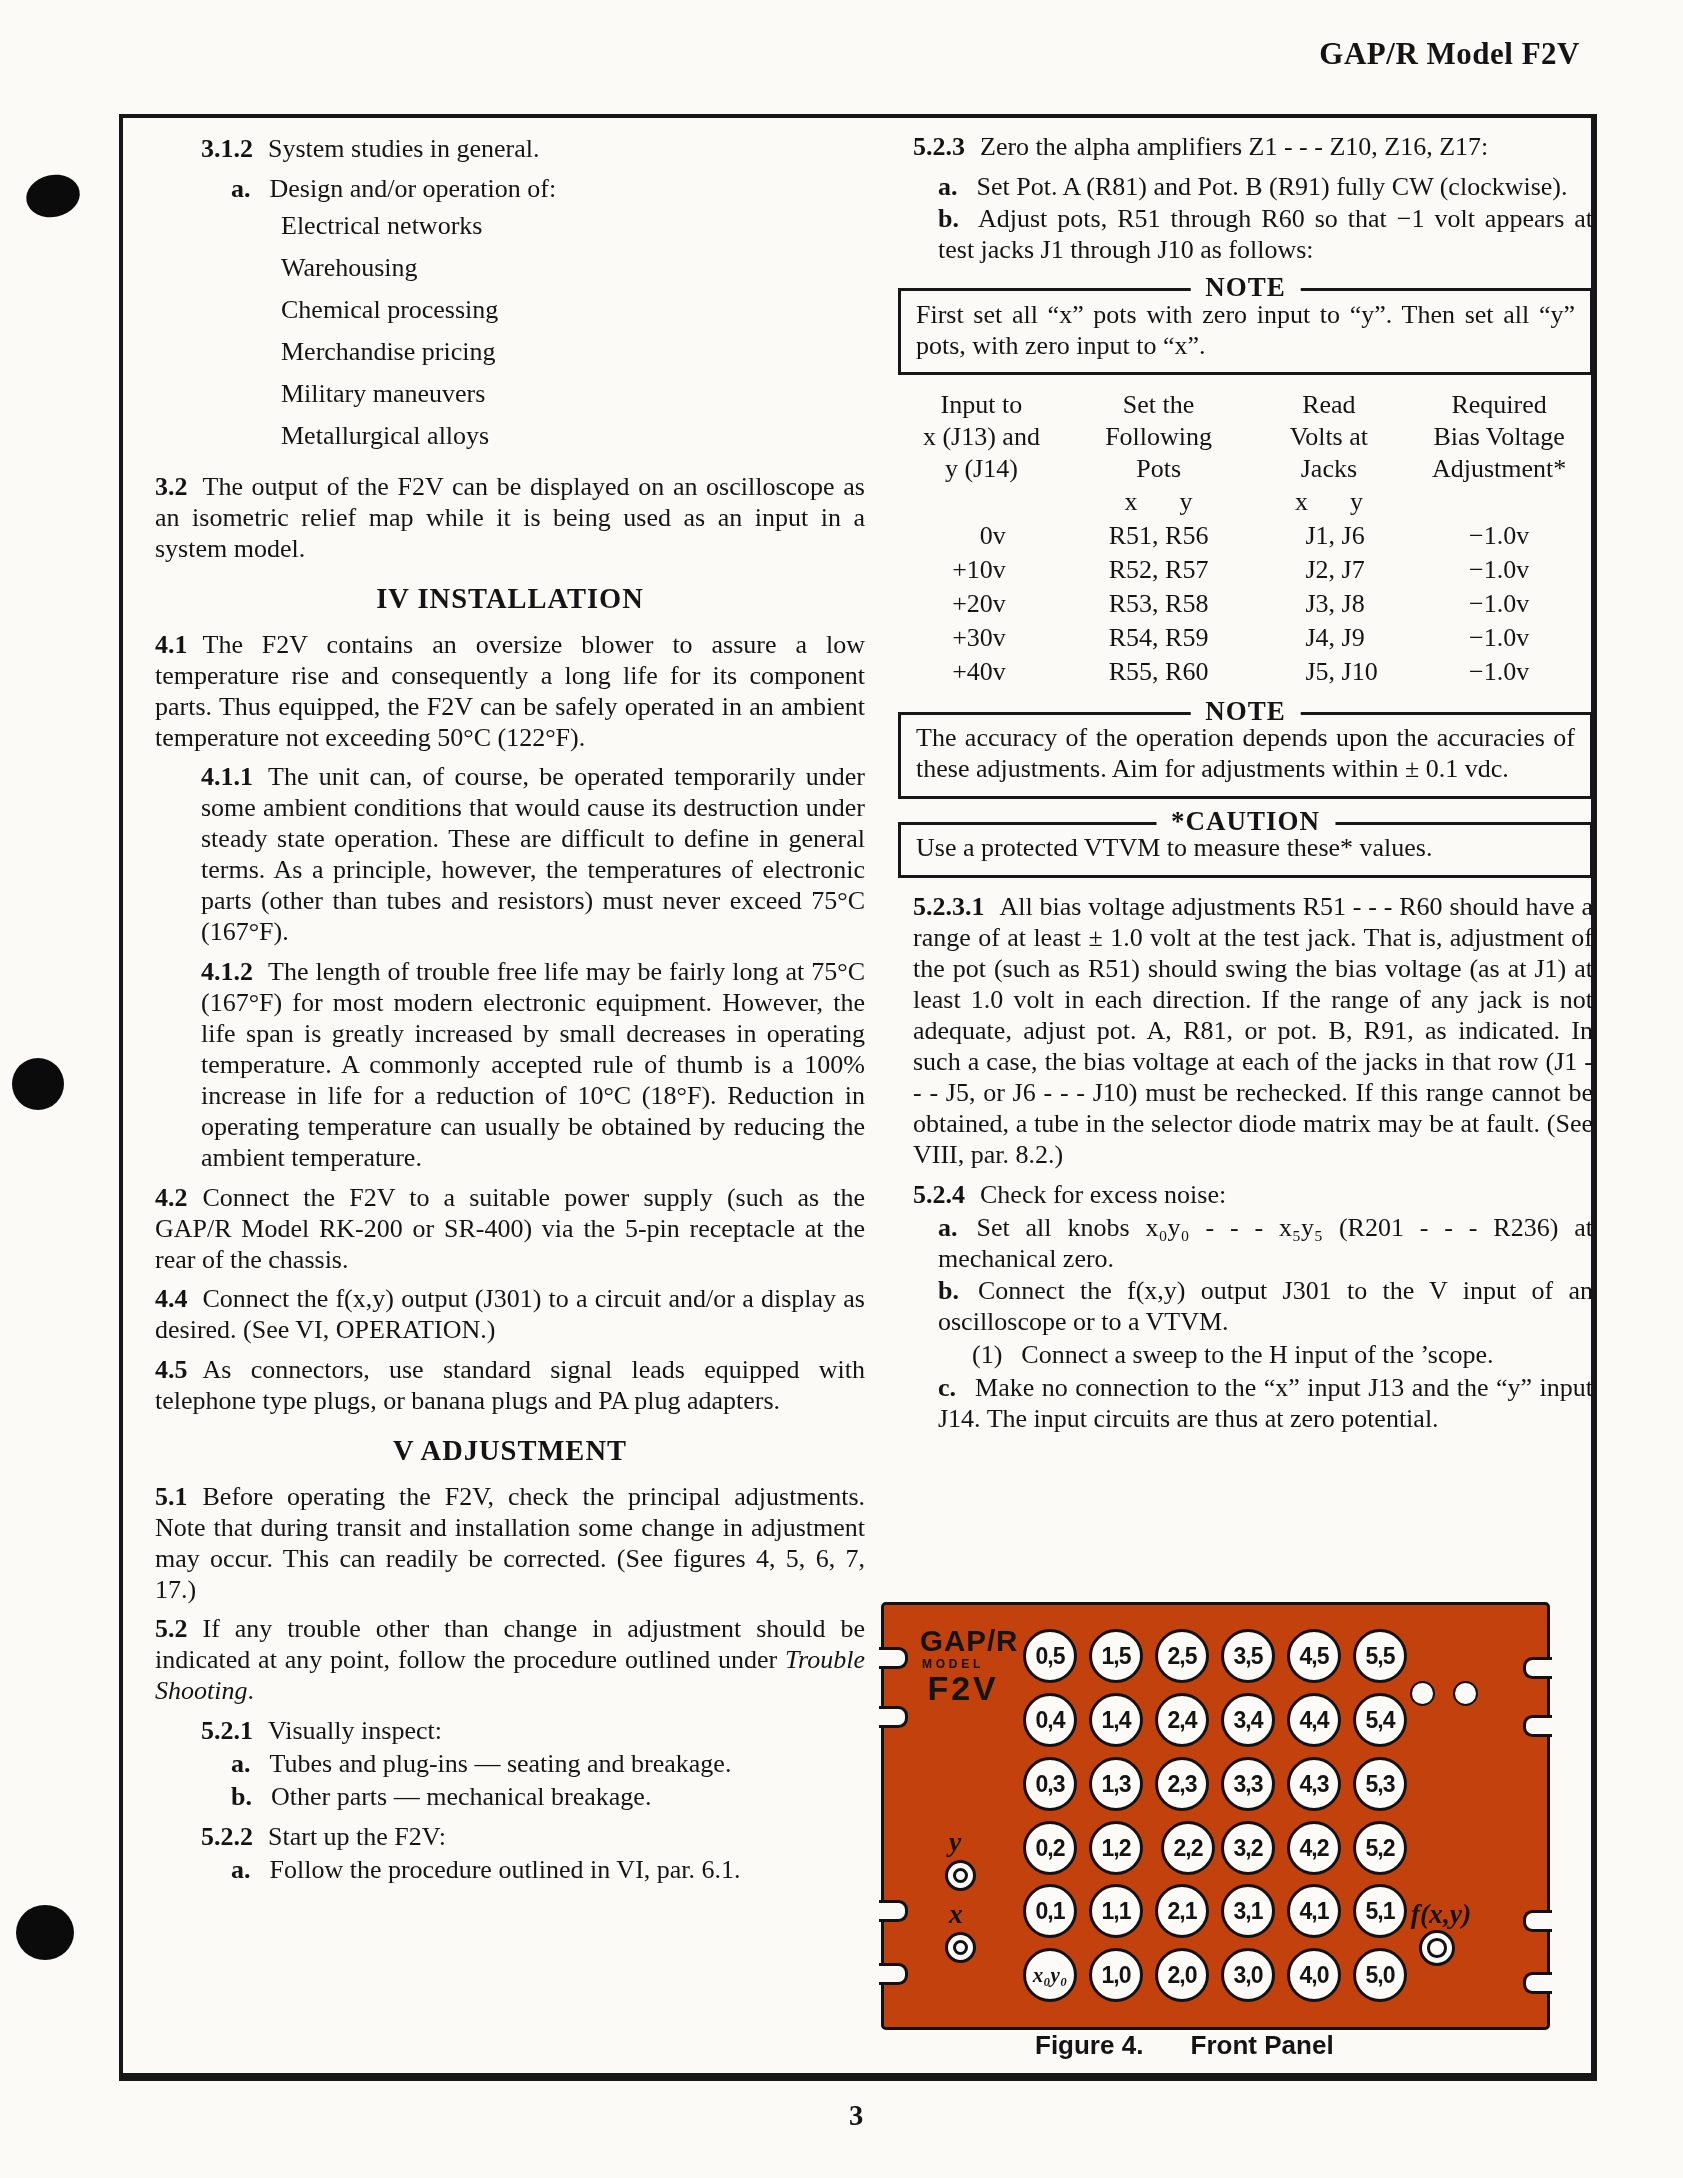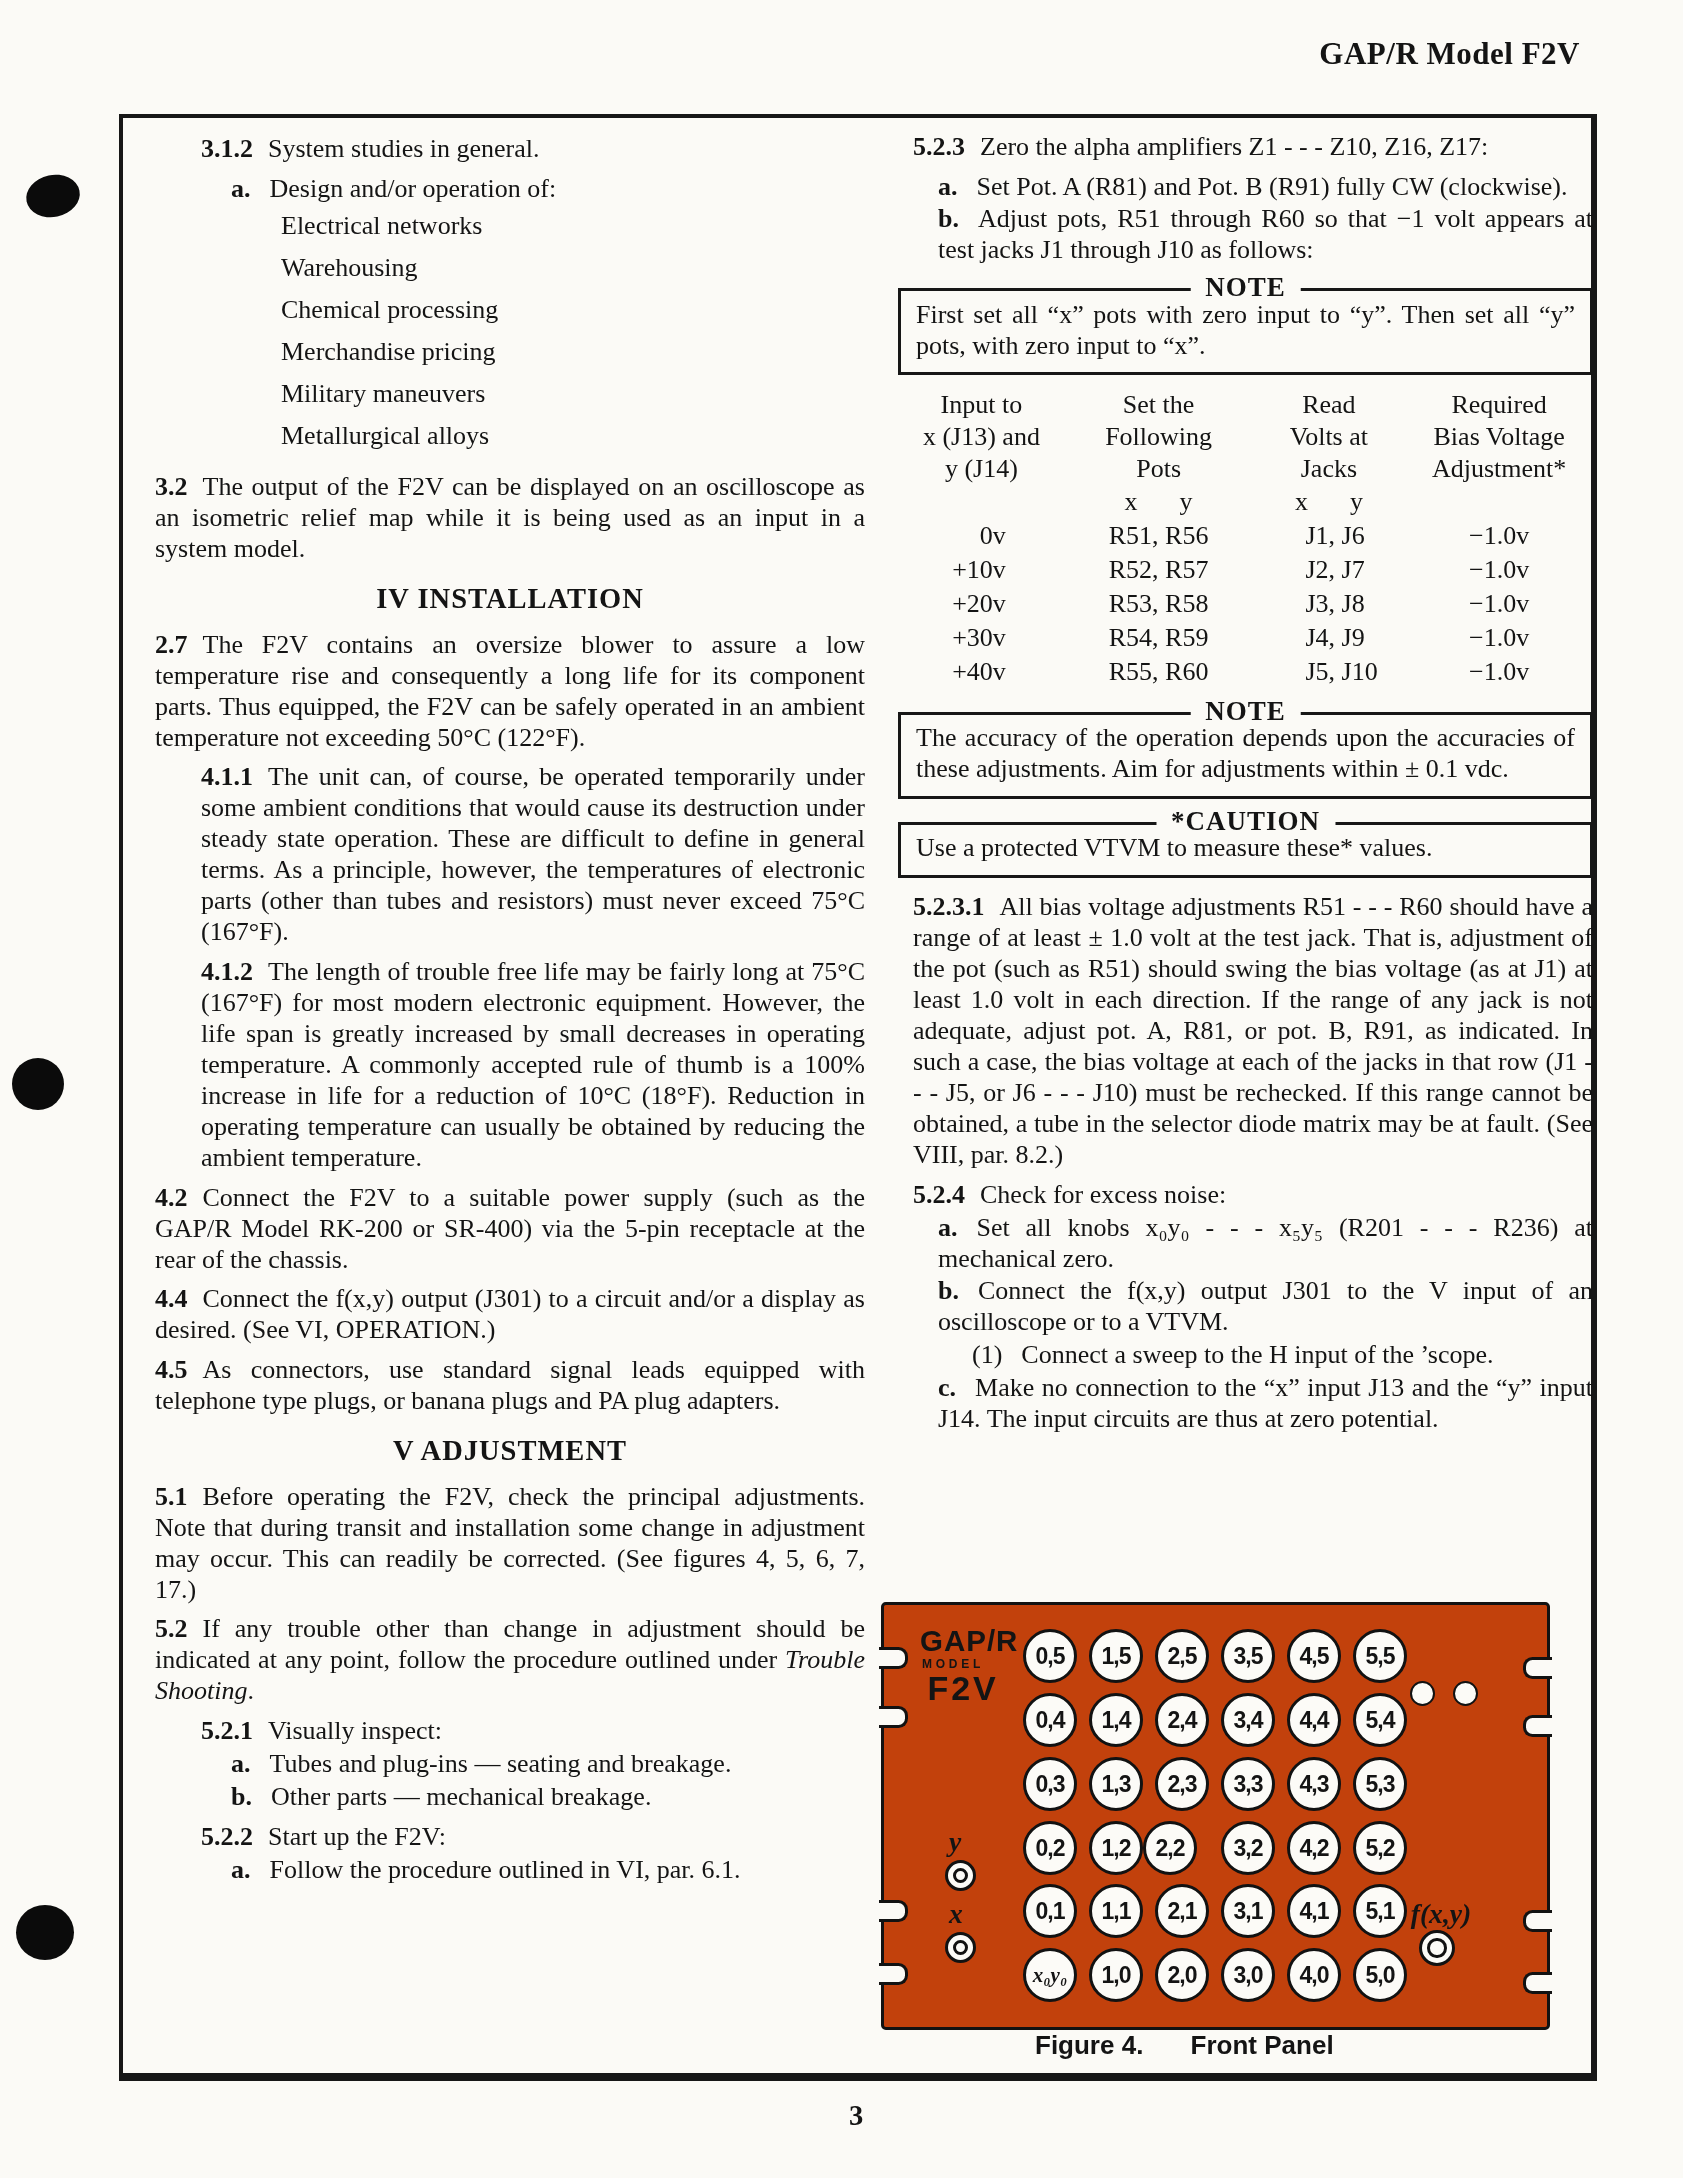--- a/index.html
+++ b/index.html
@@ -131,21 +131,21 @@
       <div>Chemical processing</div>
       <div>Merchandise pricing</div>
       <div>Military maneuvers</div>
       <div>Metallurgical alloys</div>
     </div>
   <div class="para">
     <span class="num">3.2</span><span>The output of the F2V can be displayed on an oscilloscope as an isometric relief map while it is being used as an input in a system model.</span>
   </div>
   <div class="heading">IV INSTALLATION</div>
   <div class="para">
-    <span class="num">2.7</span><span>The F2V contains an oversize blower to assure a low temperature rise and consequently a long life for its component parts. Thus equipped, the F2V can be safely operated in an ambient temperature not exceeding 50°C (122°F).</span>
+    <span class="num">4.1</span><span>The F2V contains an oversize blower to assure a low temperature rise and consequently a long life for its component parts. Thus equipped, the F2V can be safely operated in an ambient temperature not exceeding 50°C (122°F).</span>
   </div>
   <div class="para sub">
     <span class="num">4.1.1</span><span>The unit can, of course, be operated temporarily under some ambient conditions that would cause its destruction under steady state operation. These are difficult to define in general terms. As a principle, however, the temperatures of electronic parts (other than tubes and resistors) must never exceed 75°C (167°F).</span>
   </div>
   <div class="para sub">
     <span class="num">4.1.2</span><span>The length of trouble free life may be fairly long at 75°C (167°F) for most modern electronic equipment. However, the life span is greatly increased by small decreases in operating temperature. A commonly accepted rule of thumb is a 100% increase in life for a reduction of 10°C (18°F). Reduction in operating temperature can usually be obtained by reducing the ambient temperature.</span>
   </div>
   <div class="para">
     <span class="num">4.2</span><span>Connect the F2V to a suitable power supply (such as the GAP/R Model RK-200 or SR-400) via the 5-pin receptacle at the rear of the chassis.</span>
   </div>
@@ -313,21 +313,21 @@
       <div class="knob" style="left: 403px; top: 88px;">4,4</div>
       <div class="knob" style="left: 469px; top: 88px;">5,4</div>
       <div class="knob" style="left: 139px; top: 152px;">0,3</div>
       <div class="knob" style="left: 205px; top: 152px;">1,3</div>
       <div class="knob" style="left: 271px; top: 152px;">2,3</div>
       <div class="knob" style="left: 337px; top: 152px;">3,3</div>
       <div class="knob" style="left: 403px; top: 152px;">4,3</div>
       <div class="knob" style="left: 469px; top: 152px;">5,3</div>
       <div class="knob" style="left: 139px; top: 216px;">0,2</div>
       <div class="knob" style="left: 205px; top: 216px;">1,2</div>
-      <div class="knob" style="left: 259px; top: 216px;">2,2</div>
+      <div class="knob" style="left: 277px; top: 216px;">2,2</div>
       <div class="knob" style="left: 337px; top: 216px;">3,2</div>
       <div class="knob" style="left: 403px; top: 216px;">4,2</div>
       <div class="knob" style="left: 469px; top: 216px;">5,2</div>
       <div class="knob" style="left: 139px; top: 279px;">0,1</div>
       <div class="knob" style="left: 205px; top: 279px;">1,1</div>
       <div class="knob" style="left: 271px; top: 279px;">2,1</div>
       <div class="knob" style="left: 337px; top: 279px;">3,1</div>
       <div class="knob" style="left: 403px; top: 279px;">4,1</div>
       <div class="knob" style="left: 469px; top: 279px;">5,1</div>
       <div class="knob script" style="left: 139px; top: 343px;">x₀y₀</div>

